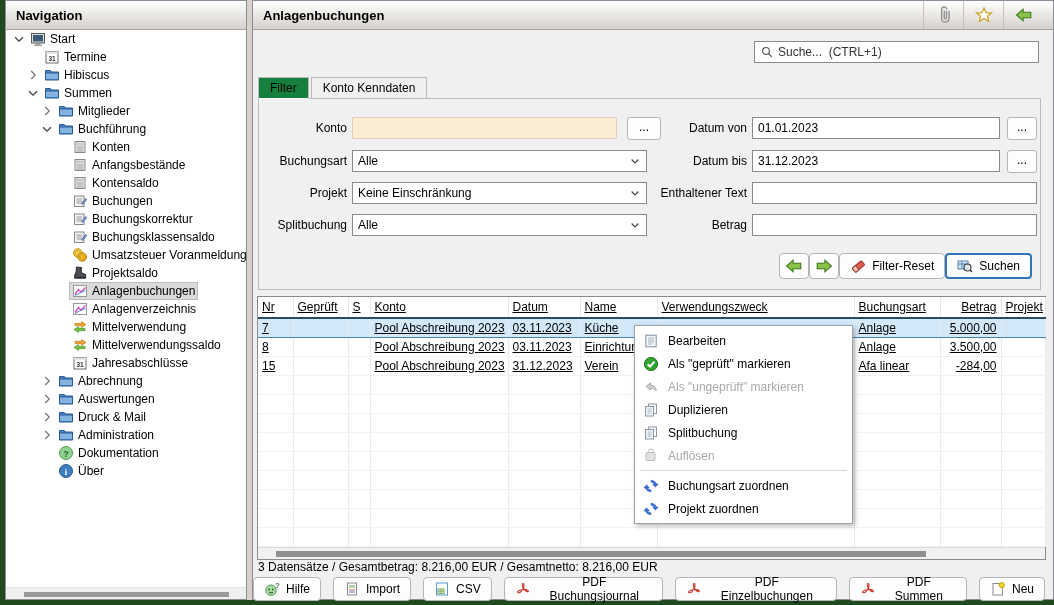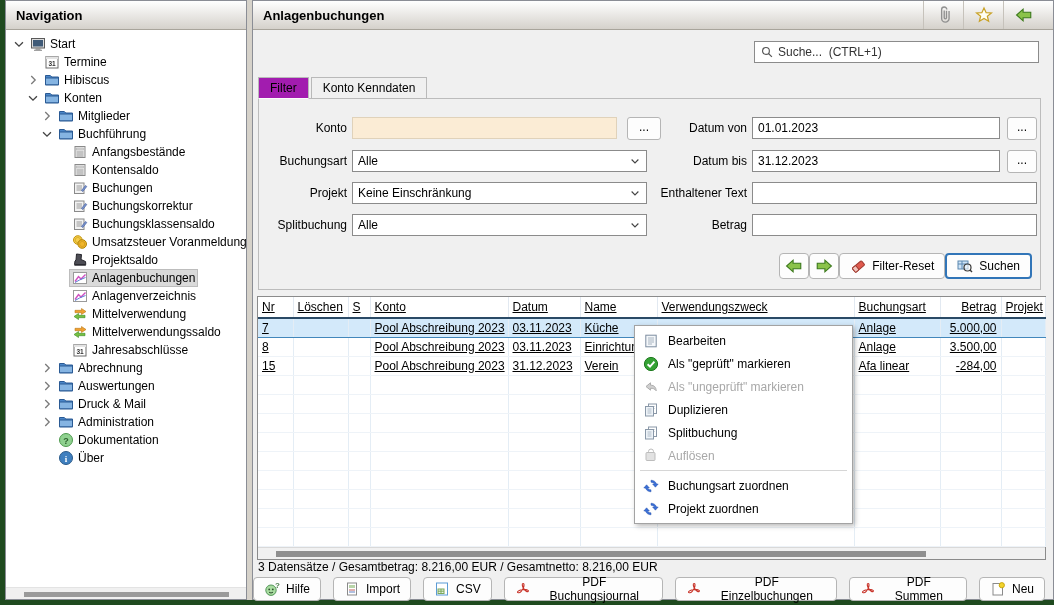--- a/index.html
+++ b/index.html
@@ -18,41 +18,41 @@
                   border-bottom:1px solid #a8a49b; display:flex; align-items:center;
                   padding:0 10px; font-weight:bold; font-size:13px; }
   .hdr-icons { margin-left:auto; display:flex; height:100%; }
   .hdr-cell { width:40px; border-left:1px solid #c6c2bb; display:flex; align-items:center; justify-content:center; }
 
   .icn { width:16px; height:16px; display:inline-flex; flex:none; }
   .icn svg { width:100%; height:100%; }
   .icn.big { width:18px; height:18px; }
 
   
-  .tree { flex:1; overflow:hidden; padding-top:5px; }
+  .tree { flex:1; overflow:hidden; }
   .tree-row { height:18px; display:flex; align-items:center; white-space:nowrap; cursor:default; }
   .expander { width:16px; height:14px; display:inline-flex; flex:none; }
   .node { display:inline-flex; align-items:center; padding:0 2px; }
   .node .icn { margin-right:4px; }
   .tree-row.sel .node { background:#dadada; outline:1px solid #bdbdbd; }
   .nav-hscroll { height:12px; flex:none; background:#f0f0f0; border-top:1px solid #e3e3e3; position:relative; }
   .nav-hscroll .thumb { position:absolute; left:18px; top:4px; width:205px; height:5px; background:#9a9a9a; }
 
   
   .main-content { position:relative; height:569px; }
 
   .search-box { position:absolute; top:11px; right:14px; width:285px; height:22px;
                 background:#fff; border:1px solid #8b8b8b; display:flex; align-items:center; padding:0 5px; }
   .search-box .icn { width:14px; height:14px; margin-right:4px; }
   .search-box input { border:0; outline:0; flex:1; font:12px "Liberation Sans",sans-serif; background:transparent; }
   .search-box input::placeholder { color:#333; }
 
   .tabs { position:absolute; left:5px; top:47px; display:flex; z-index:3; }
   .tab { height:22px; padding:3px 11px 0; border:1px solid #b9b9b9; background:#f0f0f0; margin-right:2px; }
-  .tab.active { background:#a21caf; border-bottom:1px solid #fdfdfd; }
+  .tab.active { background:#15803d; border-bottom:1px solid #fdfdfd; }
 
   .groupbox { position:absolute; left:5px; top:68px; width:783px; height:192px;
               border:1px solid #bcbcbc; background:#f0f0f0; }
   .lbl { position:absolute; text-align:right; line-height:22px; }
   .fld { position:absolute; height:22px; background:#fff; border:1px solid #8b8b8b;
          display:flex; align-items:center; padding:0 5px; }
   .fld input { border:0; outline:0; width:100%; font:12px "Liberation Sans",sans-serif; background:transparent; }
   .fld.beige { background:#fbecd5; border-color:#e0d2ba; }
   .combo { position:absolute; height:22px; background:#fff; border:1px solid #8b8b8b;
            display:flex; align-items:center; padding:0 5px; }
@@ -159,21 +159,21 @@
             <path d="M3.5 6 L8 10.5 L12.5 6"></path>
           </svg>
         </span>
         <span class="node">
           <span class="icn ">
             <svg viewBox="0 0 16 16">
               <path d="M1.5 3.5 L6.3 3.5 L7.8 5 L14.5 5 L14.5 12.8 L1.5 12.8 Z" fill="#4a86c8" stroke="#2a5a94"></path>
               <path d="M1.5 6 L14.5 6 L14.5 12.8 L1.5 12.8 Z" fill="#85b4e2" stroke="#2a5a94"></path>
             </svg>
           </span>
-          <span class="tree-label">Konten</span>
+          <span class="tree-label">Summen</span>
         </span>
       </div>
       <div class="tree-row" style="padding-left:34px">
         <span class="expander">
           <svg viewBox="0 0 16 16" fill="none" stroke="#7a7a7a" stroke-width="1.5">
             <path d="M6 3.5 L10.5 8 L6 12.5"></path>
           </svg>
         </span>
         <span class="node">
           <span class="icn ">
@@ -192,20 +192,34 @@
           </svg>
         </span>
         <span class="node">
           <span class="icn ">
             <svg viewBox="0 0 16 16">
               <path d="M1.5 3.5 L6.3 3.5 L7.8 5 L14.5 5 L14.5 12.8 L1.5 12.8 Z" fill="#4a86c8" stroke="#2a5a94"></path>
               <path d="M1.5 6 L14.5 6 L14.5 12.8 L1.5 12.8 Z" fill="#85b4e2" stroke="#2a5a94"></path>
             </svg>
           </span>
           <span class="tree-label">Buchführung</span>
+        </span>
+      </div>
+      <div class="tree-row" style="padding-left:64px">
+        <span class="node">
+          <span class="icn ">
+            <svg viewBox="0 0 16 16">
+              <rect x="3" y="2.5" width="10" height="11" fill="#ededed" stroke="#8a8a8a"></rect>
+              <rect x="4.5" y="4" width="7" height="2" fill="#d5d5d5" stroke="#aaa" stroke-width=".5"></rect>
+              <line x1="4.5" y1="8" x2="11.5" y2="8" stroke="#9a9a9a"></line>
+              <line x1="4.5" y1="10" x2="11.5" y2="10" stroke="#9a9a9a"></line>
+              <line x1="4.5" y1="12" x2="11.5" y2="12" stroke="#9a9a9a"></line>
+            </svg>
+          </span>
+          <span class="tree-label">Konten</span>
         </span>
       </div>
       <div class="tree-row" style="padding-left:64px">
         <span class="node">
           <span class="icn ">
             <svg viewBox="0 0 16 16">
               <rect x="3" y="2.5" width="10" height="11" fill="#ededed" stroke="#8a8a8a"></rect>
               <rect x="4.5" y="4" width="7" height="2" fill="#d5d5d5" stroke="#aaa" stroke-width=".5"></rect>
               <line x1="4.5" y1="8" x2="11.5" y2="8" stroke="#9a9a9a"></line>
               <line x1="4.5" y1="10" x2="11.5" y2="10" stroke="#9a9a9a"></line>
@@ -602,21 +616,21 @@
             <col style="width:72px">
             <col style="width:77px">
             <col style="width:197px">
             <col style="width:86px">
             <col style="width:61px">
             <col style="width:44px">
           </colgroup>
           <thead>
             <tr>
               <th class="">Nr</th>
-              <th class="">Löschen</th>
+              <th class="">Geprüft</th>
               <th class="">S</th>
               <th class="">Konto</th>
               <th class="">Datum</th>
               <th class="">Name</th>
               <th class="">Verwendungszweck</th>
               <th class="">Buchungsart</th>
               <th class="num">Betrag</th>
               <th class="">Projekt</th>
             </tr>
           </thead>

